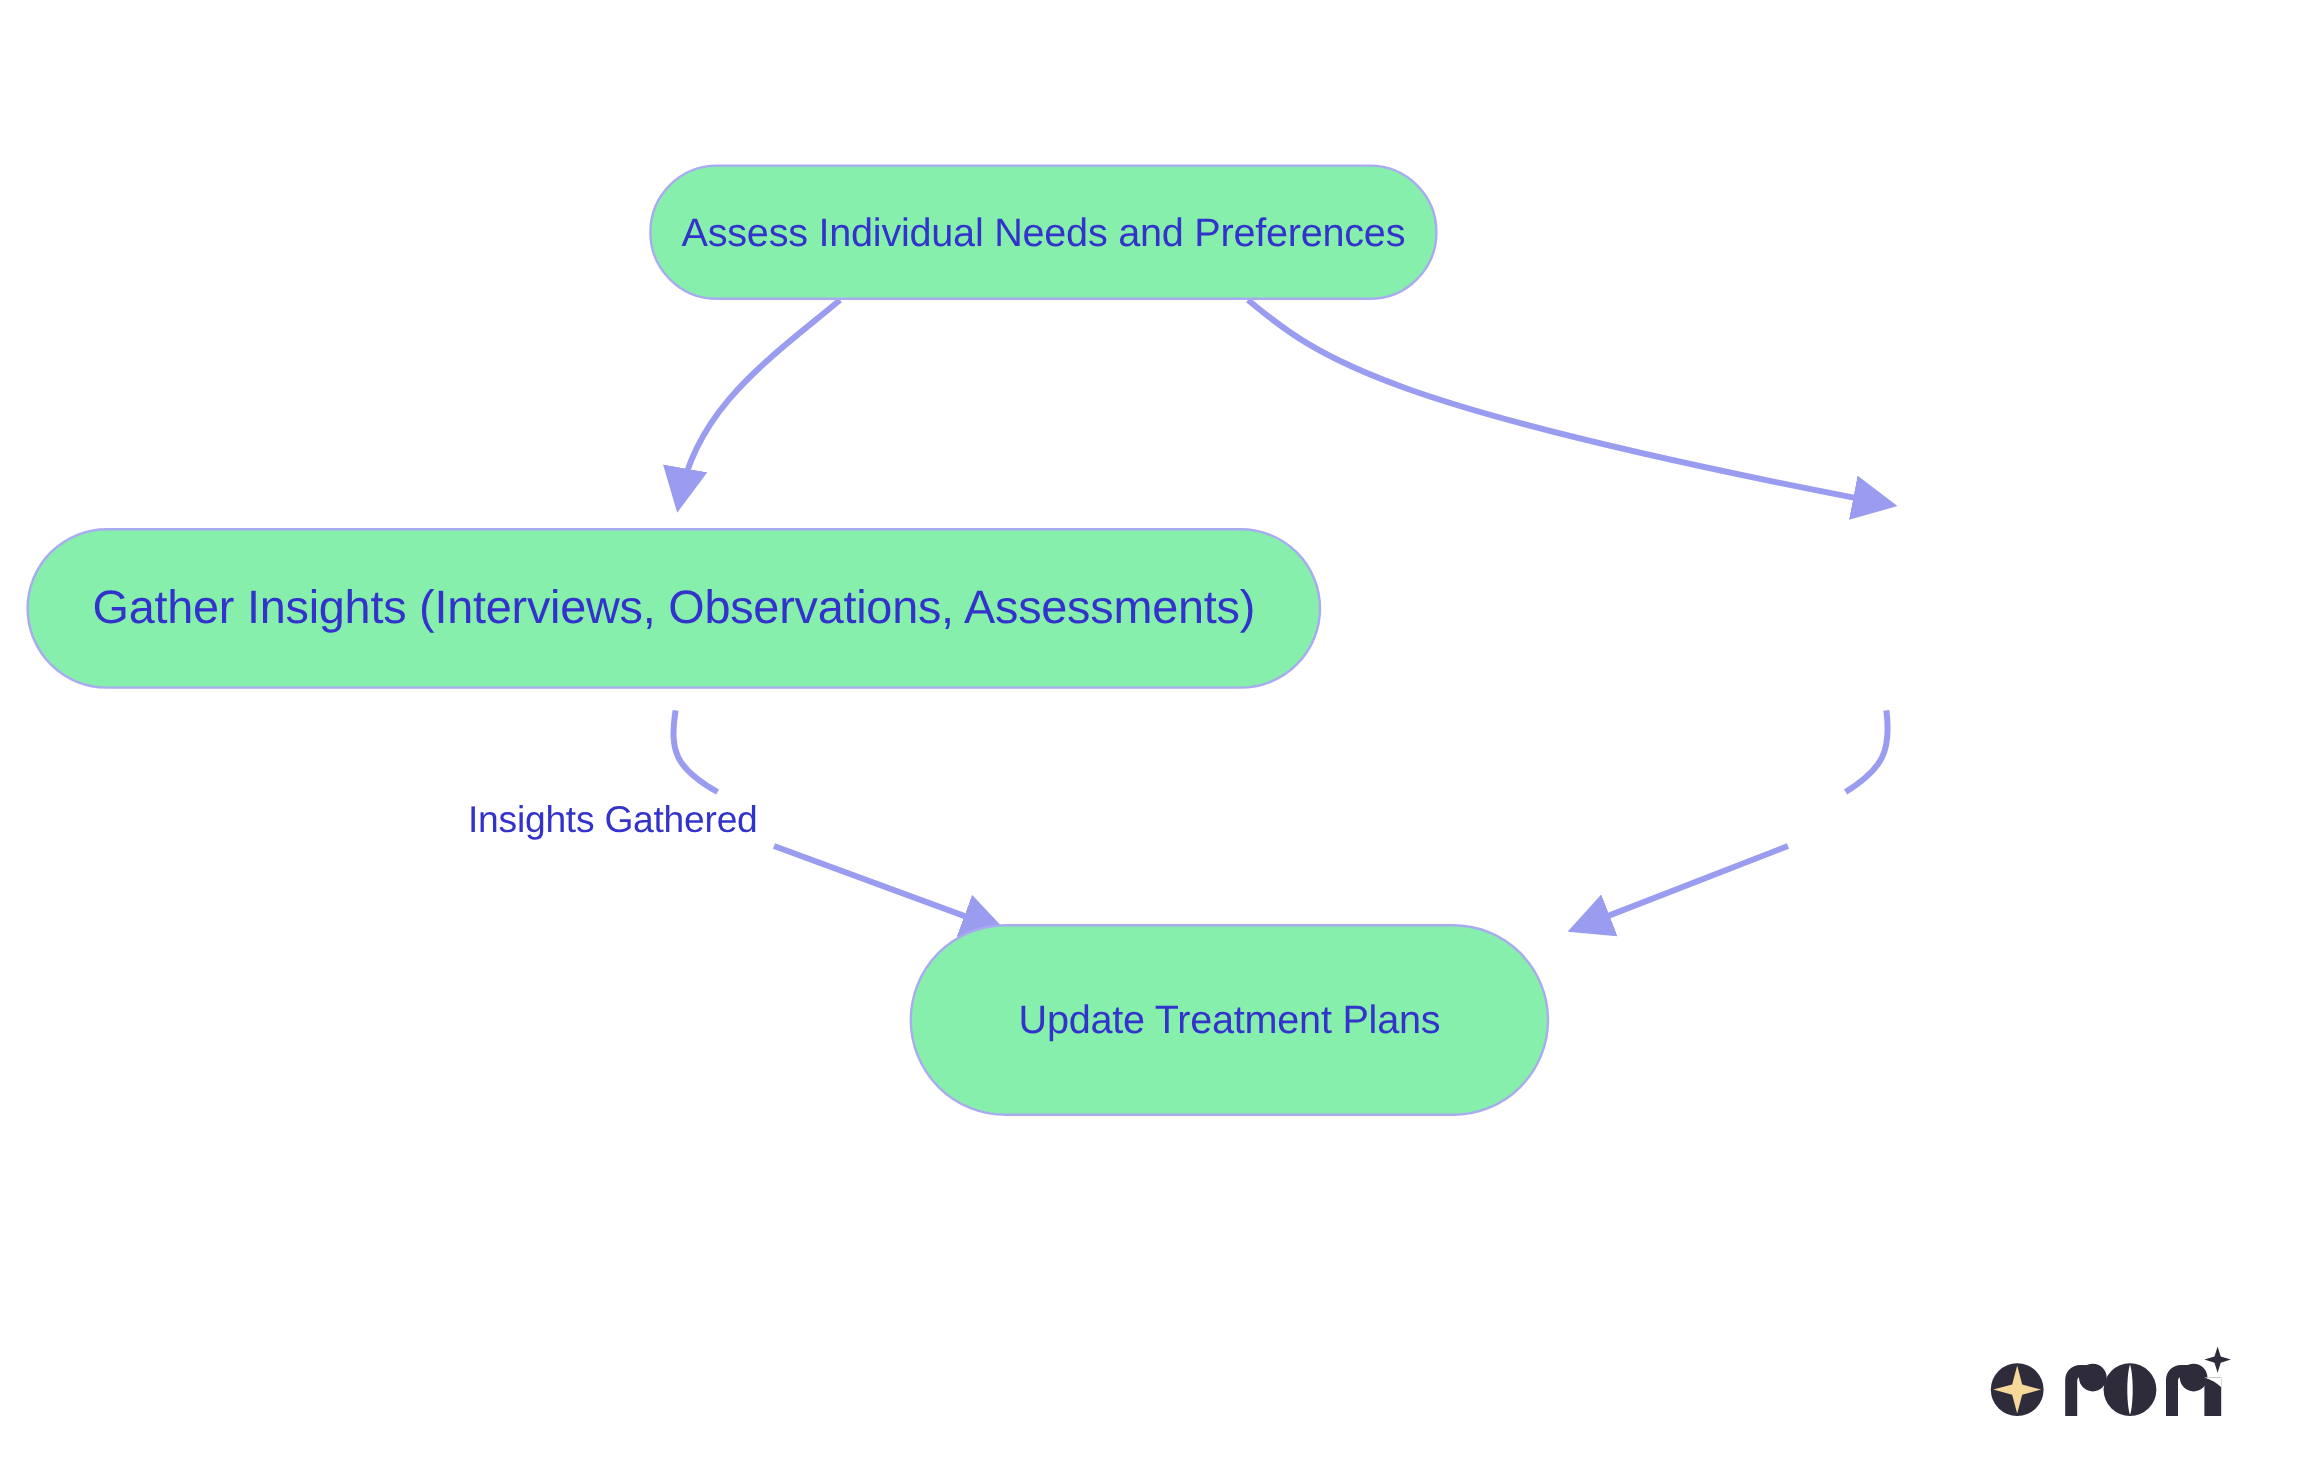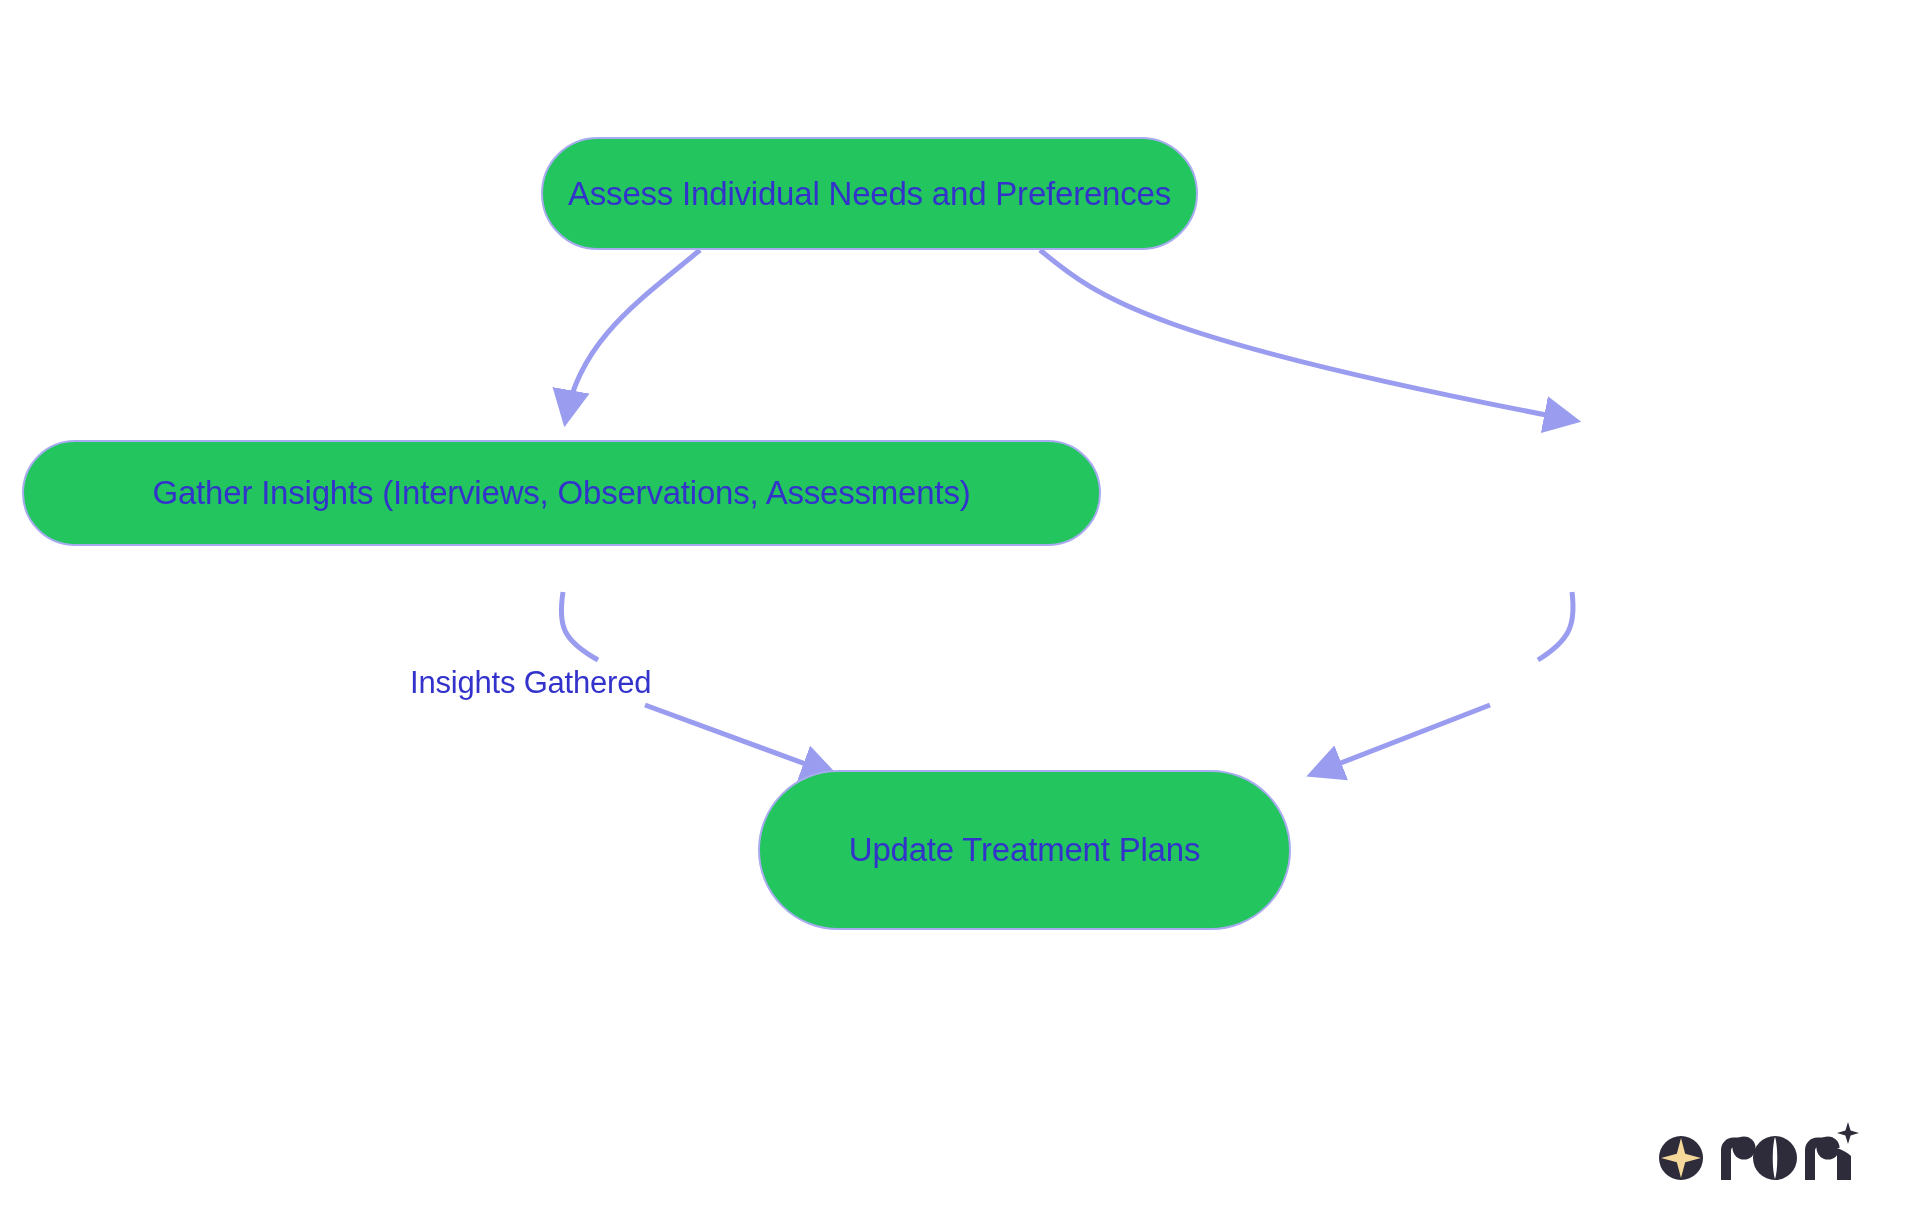--- a/index.html
+++ b/index.html
@@ -28,21 +28,21 @@
     left: 0;
     top: 0;
     width: 1920px;
     height: 1215px;
     pointer-events: none;
   }
 
   .node {
     position: absolute;
     box-sizing: border-box;
-    background: #22c55e;
+    background: #86efac;
     border: 2px solid #a9abf0;
     border-radius: 999px;
     display: flex;
     align-items: center;
     justify-content: center;
     color: #3333cc;
     font-family: "Liberation Sans", sans-serif;
     font-weight: 400;
     letter-spacing: -0.2px;
     text-align: center;
@@ -54,22 +54,22 @@
     top: 137px;
     width: 657px;
     height: 113px;
     font-size: 33px;
   }
 
   #node-gather {
     left: 22px;
     top: 440px;
     width: 1079px;
-    height: 106px;
-    font-size: 33px;
+    height: 134px;
+    font-size: 39px;
     border-radius: 75px;
     justify-content: center;
   }
 
   #node-conduct {
     left: 1246px;
     top: 443px;
     width: 652px;
     height: 148px;
     font-size: 33px;
@@ -88,21 +88,21 @@
   .edge-label {
     position: absolute;
     color: #3333cc;
     font-family: "Liberation Sans", sans-serif;
     font-size: 31px;
     white-space: nowrap;
     letter-spacing: -0.2px;
   }
 
   #label-insights {
-    left: 410px;
+    left: 390px;
     top: 665px;
   }
 
   #label-preferences {
     left: 1380px;
     top: 665px;
   }
 
   
   #brand-logo {

